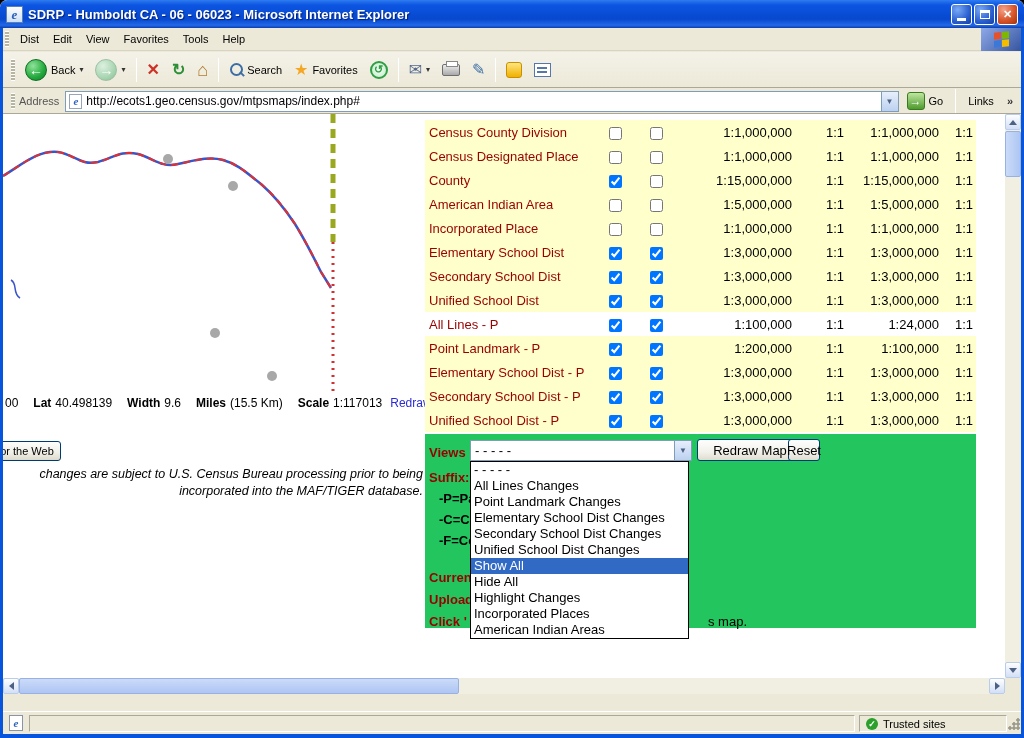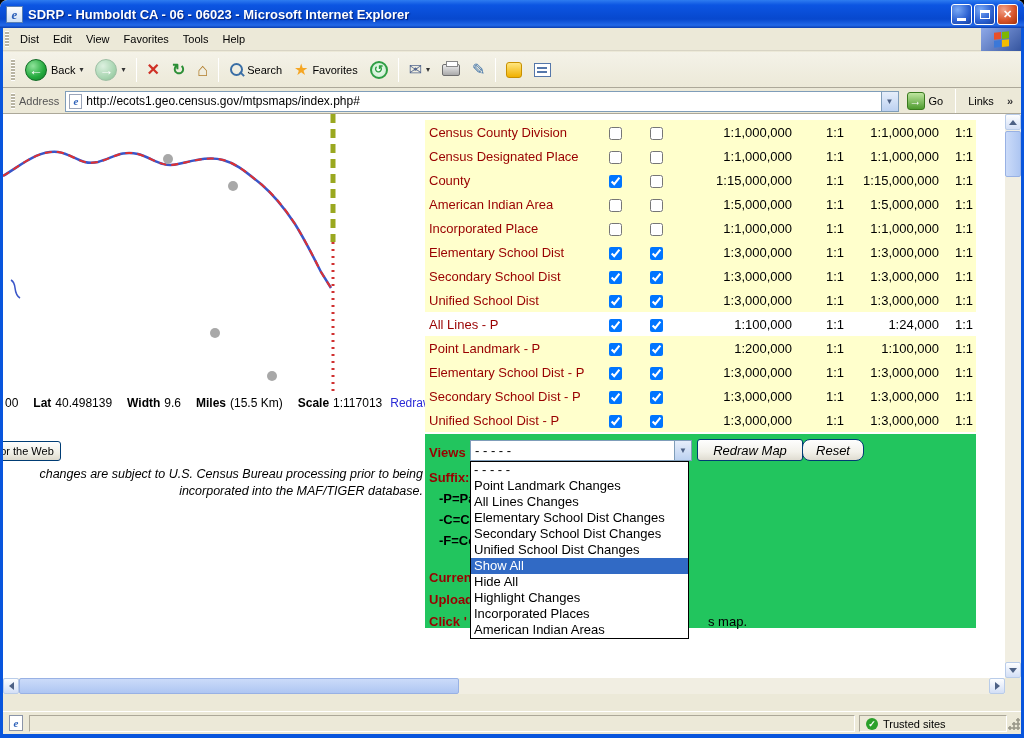--- a/index.html
+++ b/index.html
@@ -113,23 +113,23 @@
   .panel { position:absolute; left:422px; top:320px; width:551px; height:194px; background:#22c55e; }
   .pfrag { position:absolute; white-space:nowrap; }
   .maroon { color:#990000; font-weight:bold; }
   .blackb { color:#000; font-weight:bold; }
   .combo { position:absolute; left:45px; top:6px; width:222px; height:21px; background:#fff; border:1px solid #7F9DB9;
     display:flex; align-items:center; }
   .combo .val { flex:1; padding-left:4px; font-size:13px; }
   .combo .cbtn { width:17px; height:100%; background:linear-gradient(#E6EEFB,#BCD1F0); border-left:1px solid #7F9DB9;
     display:flex; align-items:center; justify-content:center; font-size:8px; color:#4D6185; }
   .xpbtn { position:absolute; height:22px; background:linear-gradient(#FEFEFE,#F2F1EA 60%,#DFDCD1); border:1px solid #003C74;
-    border-radius:3px; font-size:13px; display:flex; align-items:center; justify-content:center;font-style:italic; }
+    border-radius:3px; font-size:13px; display:flex; align-items:center; justify-content:center; }
   .btn-redraw { left:272px; top:5px; width:106px; }
-  .btn-reset { left:377px; top:5px; width:62px;border-radius:8px; }
+  .btn-reset { left:363px; top:5px; width:32px; }
 
   .dropdown-list { position:absolute; left:467px; top:347px; width:219px; background:#fff; border:1px solid #000; z-index:5; }
   .opt { height:16px; line-height:16px; padding-left:3px; font-size:13px; white-space:nowrap; overflow:hidden; color:#000; }
   .opt.sel { background:#316AC5; color:#fff; }
 
   
   .vscroll { position:absolute; right:0; top:0; width:16px; height:564px; background:#F1EEE2; }
   .hscroll { position:absolute; left:0; top:564px; width:1002px; height:16px; background:#F1EEE2; }
   .scorner { position:absolute; right:0; top:564px; width:16px; height:16px; background:#ECE9D8; }
   .sbtn { position:absolute; width:16px; height:16px; background:linear-gradient(#FDFEFF,#D3DFF6); border:1px solid #B9CCE9;
@@ -450,22 +450,22 @@
       <span class="pfrag blackb" style="left:14px; top:78px;">-C=Ce</span>
       <span class="pfrag blackb" style="left:14px; top:99px;">-F=Ce</span>
       <span class="pfrag maroon" style="left:4px; top:136px;">Curren</span>
       <span class="pfrag maroon" style="left:4px; top:158px;">Upload</span>
       <span class="pfrag maroon" style="left:4px; top:180px;">Click '</span>
       <span class="pfrag" style="left:283px; top:180px; color:#000;">s map.</span>
     </div>
 
     <div class="dropdown-list">
       <div class="opt">- - - - -</div>
+      <div class="opt">All Lines Changes</div>
       <div class="opt">Point Landmark Changes</div>
-      <div class="opt">All Lines Changes</div>
       <div class="opt">Elementary School Dist Changes</div>
       <div class="opt">Secondary School Dist Changes</div>
       <div class="opt">Unified School Dist Changes</div>
       <div class="opt sel">Show All</div>
       <div class="opt">Hide All</div>
       <div class="opt">Highlight Changes</div>
       <div class="opt">Incorporated Places</div>
       <div class="opt">American Indian Areas</div>
     </div>
 

